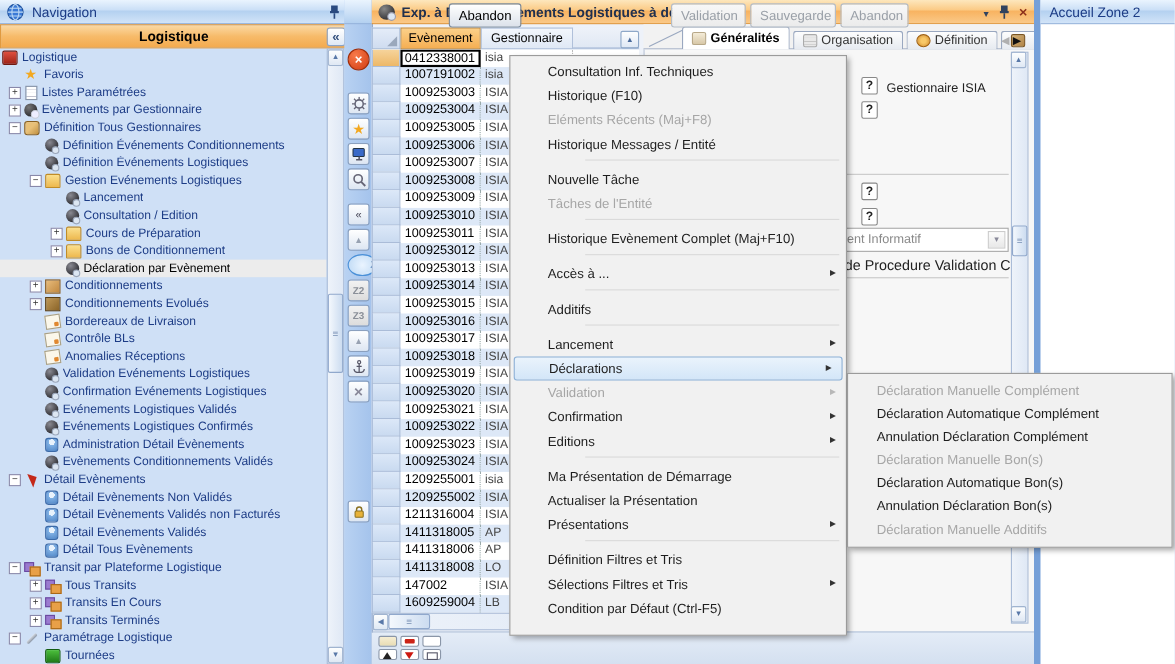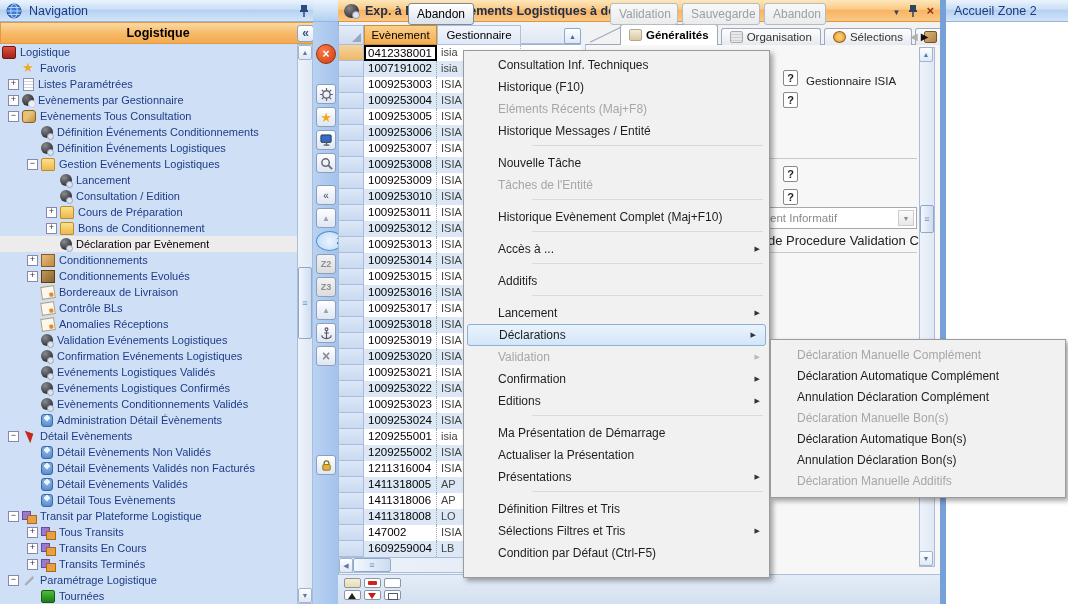--- a/index.html
+++ b/index.html
@@ -234,21 +234,21 @@
           <span class="tlabel">Listes Paramétrées</span>
         </div>
         <div class="titem" data-level="1" data-icon="person-search" data-expand="+">
           <span class="expander"></span>
           <span class="ticon"></span>
           <span class="tlabel">Evènements par Gestionnaire</span>
         </div>
         <div class="titem" data-level="1" data-icon="hand" data-expand="-">
           <span class="expander"></span>
           <span class="ticon"></span>
-          <span class="tlabel">Evènements Tous Consultation</span>
+          <span class="tlabel">Définition Tous Gestionnaires</span>
         </div>
         <div class="titem" data-level="2" data-icon="event" data-expand="">
           <span class="expander"></span>
           <span class="ticon"></span>
           <span class="tlabel">Définition Événements Conditionnements</span>
         </div>
         <div class="titem" data-level="2" data-icon="event" data-expand="">
           <span class="expander"></span>
           <span class="ticon"></span>
           <span class="tlabel">Définition Événements Logistiques</span>
@@ -321,29 +321,29 @@
         <div class="titem" data-level="2" data-icon="event" data-expand="">
           <span class="expander"></span>
           <span class="ticon"></span>
           <span class="tlabel">Evénements Logistiques Validés</span>
         </div>
         <div class="titem" data-level="2" data-icon="event" data-expand="">
           <span class="expander"></span>
           <span class="ticon"></span>
           <span class="tlabel">Evénements Logistiques Confirmés</span>
         </div>
+        <div class="titem" data-level="2" data-icon="person-blue" data-expand="">
+          <span class="expander"></span>
+          <span class="ticon"></span>
+          <span class="tlabel">Administration Détail Évènements</span>
+        </div>
         <div class="titem" data-level="2" data-icon="event" data-expand="">
           <span class="expander"></span>
           <span class="ticon"></span>
           <span class="tlabel">Evènements Conditionnements Validés</span>
-        </div>
-        <div class="titem" data-level="2" data-icon="person-blue" data-expand="">
-          <span class="expander"></span>
-          <span class="ticon"></span>
-          <span class="tlabel">Administration Détail Évènements</span>
         </div>
         <div class="titem" data-level="1" data-icon="flag-red" data-expand="-">
           <span class="expander"></span>
           <span class="ticon"></span>
           <span class="tlabel">Détail Evènements</span>
         </div>
         <div class="titem" data-level="2" data-icon="person-blue" data-expand="">
           <span class="expander"></span>
           <span class="ticon"></span>
           <span class="tlabel">Détail Evènements Non Validés</span>
@@ -642,21 +642,21 @@
   <div class="tab active" data-icon="general">
         <span class="tab-ic"></span>
         <span>Généralités</span>
       </div>
       <div class="tab" data-icon="org">
         <span class="tab-ic"></span>
         <span>Organisation</span>
       </div>
       <div class="tab" data-icon="gear">
         <span class="tab-ic"></span>
-        <span>Sélections</span>
+        <span>Définition</span>
       </div>
       <div class="tab" data-icon="package">
         <span class="tab-ic"></span>
         <span></span>
       </div>
     </div>
   <div class="abs" id="tab-arrows">
     <span id="tab-left"></span>
     <span id="tab-right"></span>
   </div>

